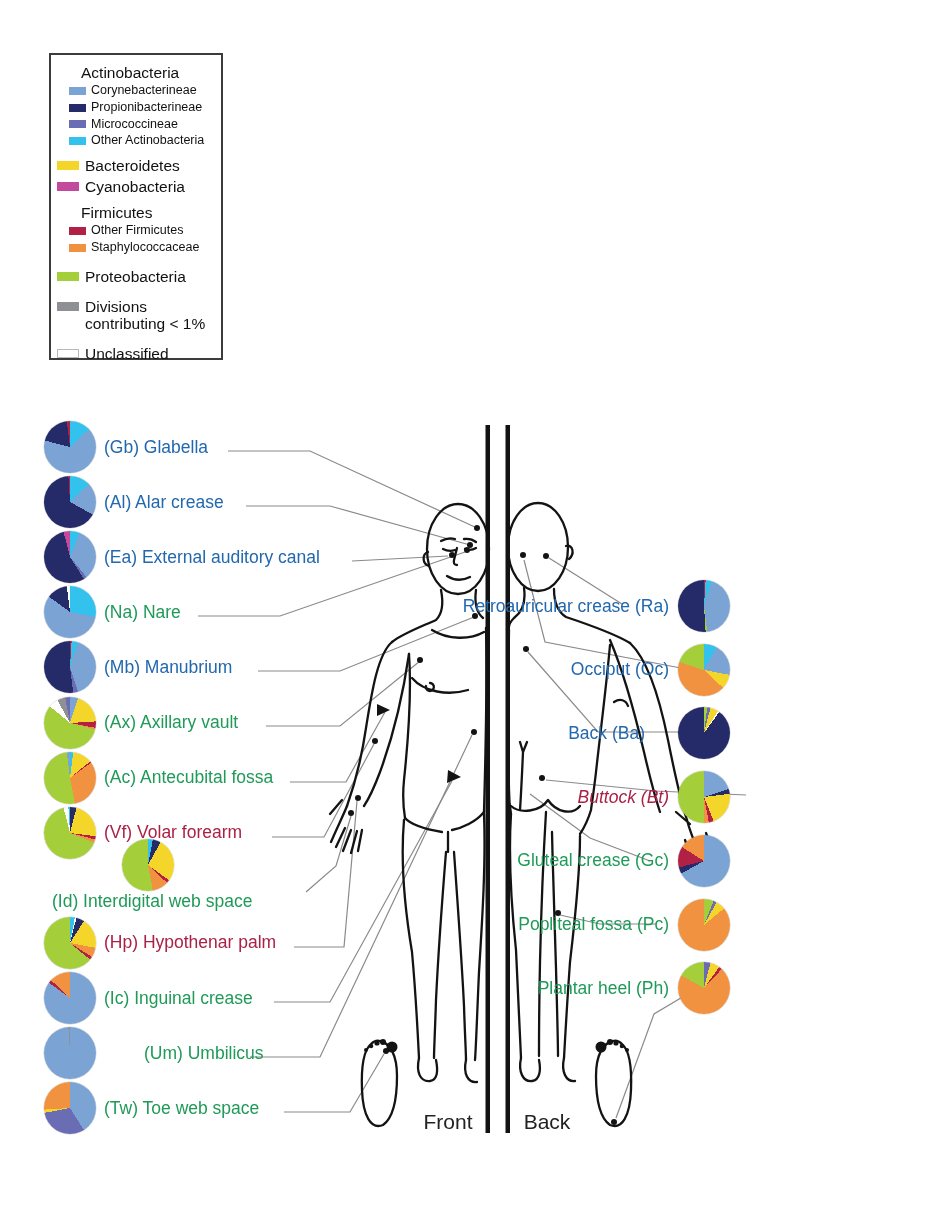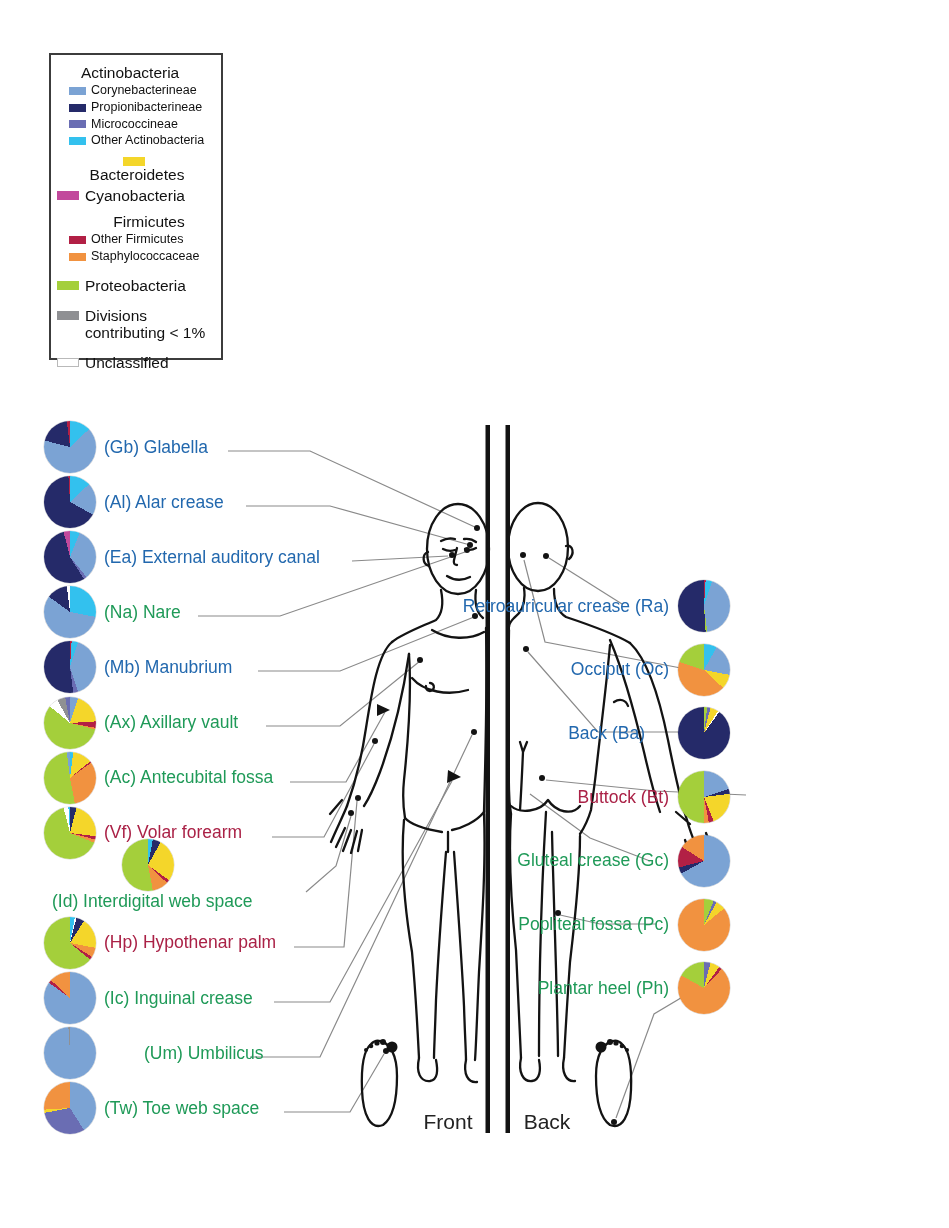--- a/index.html
+++ b/index.html
@@ -8,21 +8,21 @@
   
   .legend-box{position:absolute;left:49px;top:53px;width:174px;height:307px;
               border:2px solid #3c3c3c;box-sizing:border-box;padding:6px 4px 0 6px;}
   .lg-row{display:flex;align-items:center;line-height:1.1;}
   .sw{display:inline-block;flex:none;}
   .lg-header{font-size:15.5px;margin:3px 0 2px 24px;}
   .lg-sub{margin-left:12px;margin-top:3px;font-size:12.5px;}
   .lg-sub .sw{width:17px;height:8px;margin-right:5px;}
   .lg-main{margin-left:0;font-size:15.5px;}
   .lg-main .sw{width:22px;height:9px;margin-right:6px;}
-  .mt8{margin-top:9px;flex-direction:column;} .mt2{margin-top:4px;} .mt12{margin-top:13px;}
+  .mt8{margin-top:9px;} .mt2{margin-top:4px;} .mt12{margin-top:13px;}
   .sw-unclass{border:1px solid #b9b9b9;box-sizing:border-box;}
   .two-line{display:flex;flex-direction:column;}
   .lg-two .sw{align-self:flex-start;margin-top:4px;}
   
   .site-row{position:absolute;display:flex;align-items:center;height:52px;}
   .site-row.left{left:44px;}
   .site-row.right{right:38px;}
   .pie{width:52px;height:52px;border-radius:50%;flex:none;
        box-shadow:0 0 0 0.5px rgba(0,0,0,.18);}
   .site-label{font-size:17.5px;white-space:nowrap;}
@@ -276,21 +276,21 @@
       </div>
       <div class="site-row right" style="top: 643.7px;">
         <span class="site-label" style="color: rgb(34, 104, 174);">Occiput (Oc)</span>
         <div class="pie" style="background: conic-gradient(rgb(51, 193, 238) 0%, rgb(51, 193, 238) 8%, rgb(123, 163, 212) 8%, rgb(123, 163, 212) 28%, rgb(244, 214, 42) 28%, rgb(244, 214, 42) 37%, rgb(241, 146, 64) 37%, rgb(241, 146, 64) 80%, rgb(164, 207, 59) 80%, rgb(164, 207, 59) 100%);"></div>
       </div>
       <div class="site-row right" style="top: 707.4px; gap: 24px;">
         <span class="site-label" style="color: rgb(34, 104, 174);">Back (Ba)</span>
         <div class="pie" style="background: conic-gradient(rgb(164, 207, 59) 0%, rgb(164, 207, 59) 2%, rgb(106, 109, 179) 2%, rgb(106, 109, 179) 4%, rgb(244, 214, 42) 4%, rgb(244, 214, 42) 9%, rgb(255, 255, 255) 9%, rgb(255, 255, 255) 10%, rgb(37, 42, 105) 10%, rgb(37, 42, 105) 100%);"></div>
       </div>
       <div class="site-row right" style="top: 771.1px;">
-        <span class="site-label" style="color: rgb(170, 33, 70);">Buttock (Bt)</span>
+        <span class="site-label" style="color: rgb(170, 33, 70); font-style: italic;">Buttock (Bt)</span>
         <div class="pie" style="background: conic-gradient(rgb(123, 163, 212) 0%, rgb(123, 163, 212) 20%, rgb(37, 42, 105) 20%, rgb(37, 42, 105) 23%, rgb(244, 214, 42) 23%, rgb(244, 214, 42) 44%, rgb(178, 32, 69) 44%, rgb(178, 32, 69) 47%, rgb(241, 146, 64) 47%, rgb(241, 146, 64) 50%, rgb(164, 207, 59) 50%, rgb(164, 207, 59) 100%);"></div>
       </div>
       <div class="site-row right" style="top: 834.8px;">
         <span class="site-label" style="color: rgb(31, 154, 88);">Gluteal crease (Gc)</span>
         <div class="pie" style="background: conic-gradient(rgb(123, 163, 212) 0%, rgb(123, 163, 212) 67%, rgb(37, 42, 105) 67%, rgb(37, 42, 105) 71%, rgb(178, 32, 69) 71%, rgb(178, 32, 69) 84%, rgb(241, 146, 64) 84%, rgb(241, 146, 64) 100%);"></div>
       </div>
       <div class="site-row right" style="top: 898.5px;">
         <span class="site-label" style="color: rgb(31, 154, 88);">Popliteal fossa (Pc)</span>
         <div class="pie" style="background: conic-gradient(rgb(164, 207, 59) 0%, rgb(164, 207, 59) 6%, rgb(106, 109, 179) 6%, rgb(106, 109, 179) 8%, rgb(244, 214, 42) 8%, rgb(244, 214, 42) 14%, rgb(241, 146, 64) 14%, rgb(241, 146, 64) 100%);"></div>
       </div>

